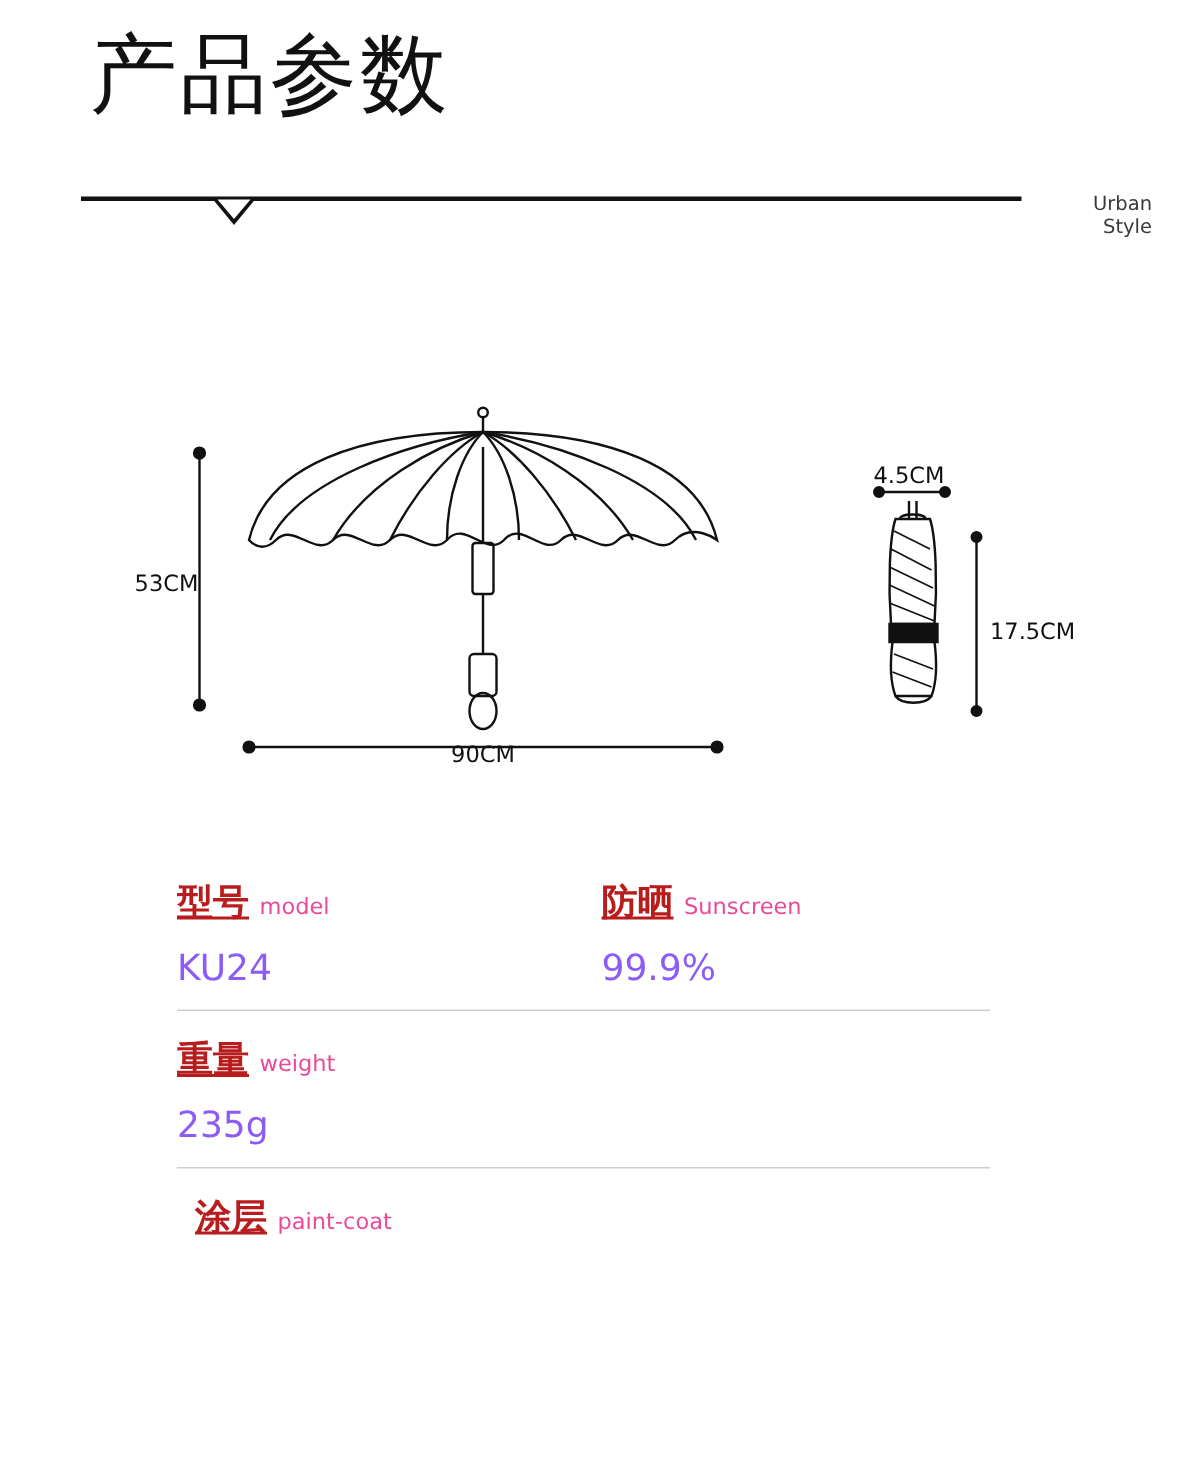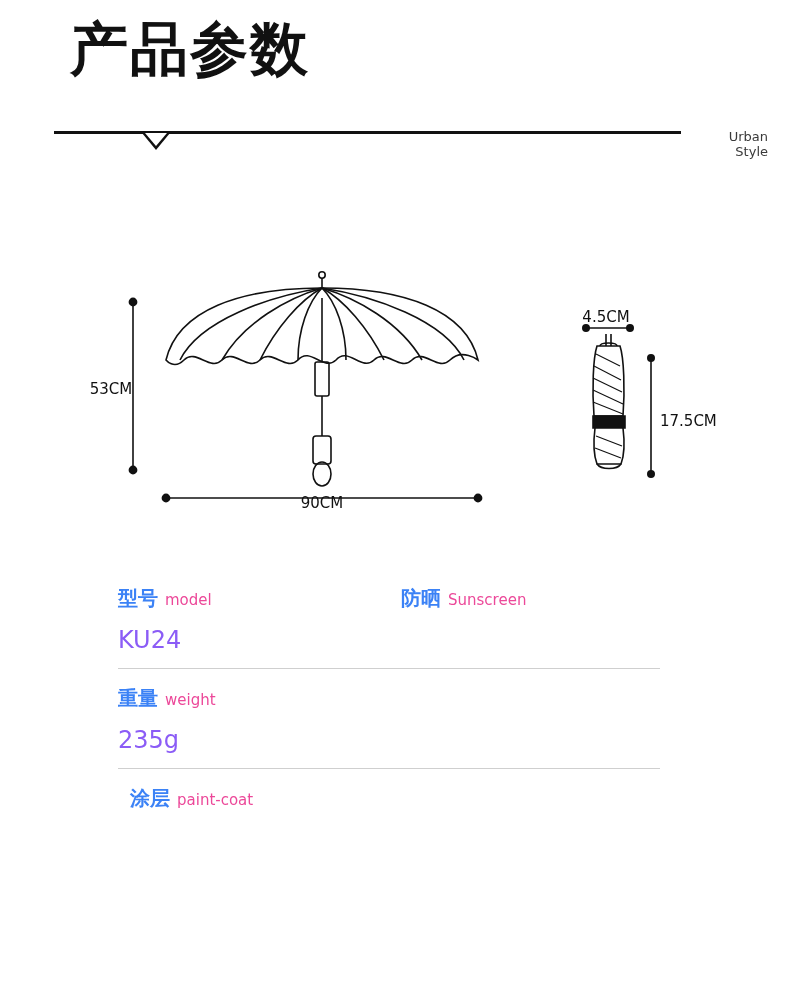--- a/index.html
+++ b/index.html
@@ -12,24 +12,24 @@
     height: 981px;
     position: relative;
     font-family: "Liberation Sans", sans-serif;
     color: #1a1a1a;
     overflow: hidden;
   }
 
   
   .page-title {
     position: absolute;
-    left: 70px;
+    left: 60px;
     top: 18px;
     font-size: 58px;
-    font-weight: bold;
+    font-weight: normal;
     letter-spacing: 2px;
     line-height: 1.1;
     color: #111111;
     font-family: "DejaVu Sans", sans-serif;
   }
 
   .divider-wrap {
     position: absolute;
     left: 54px;
     top: 131px;
@@ -106,24 +106,25 @@
   }
   .spec-cell.right { padding-left: 12px; }
   .spec-head {
     display: flex;
     align-items: baseline;
     gap: 7px;
     margin-bottom: 14px;
     white-space: nowrap;
   }
   .spec-label-cn {
-    font-size: 20px;
+    font-size: 24px;
     font-weight: bold;
-    color: #3b82f6;
-    font-family: "DejaVu Sans", sans-serif;
+    color: #b91c1c;
+    font-family: "DejaVu Sans", sans-serif;
+    text-decoration: underline;
   }
   .spec-label-en {
     font-size: 15px;
     color: #ec4899;
     font-family: "DejaVu Sans", sans-serif;
   }
   .spec-value {
     font-size: 24px;
     color: #8b5cf6;
     font-family: "DejaVu Sans", sans-serif;
@@ -254,20 +255,21 @@
         <span class="spec-label-cn">型号</span>
         <span class="spec-label-en">model</span>
       </div>
       <div class="spec-value">KU24</div>
     </div>
     <div class="spec-cell right">
       <div class="spec-head">
         <span class="spec-label-cn">防晒</span>
         <span class="spec-label-en">Sunscreen</span>
       </div>
+      <div class="spec-value">99.9%</div>
     </div>
   </div>
 
   <div class="spec-row">
     <div class="spec-cell">
       <div class="spec-head">
         <span class="spec-label-cn">重量</span>
         <span class="spec-label-en">weight</span>
       </div>
       <div class="spec-value">235g</div>

